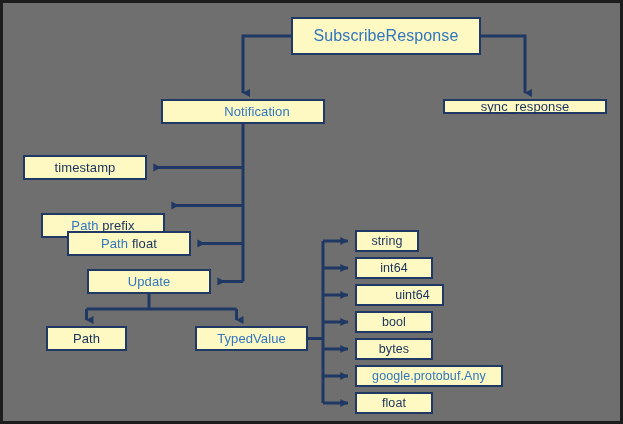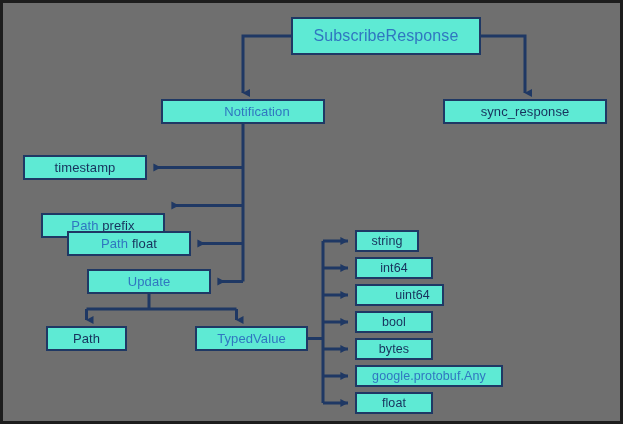--- a/index.html
+++ b/index.html
@@ -13,21 +13,21 @@
     box-sizing:border-box;
     border:3px solid #1d1d1d;
     overflow:hidden;
   }
 
   #svg-layer{position:absolute;left:0;top:0;width:623px;height:424px;}
 
   .node{
     position:absolute;
     box-sizing:border-box;
-    background:#5eead4;
+    background:#fef9c3;
     border:2px solid #1f3864;
     display:flex;
     align-items:center;
     justify-content:center;
     color:#17315c;
     font-size:13px;
     letter-spacing:.1px;
     white-space:nowrap;
     z-index:4;
   }
@@ -86,21 +86,21 @@
     </g>
   </svg>
 
   <div id="node-host">
       <div class="node n-root" style="left: 288px; top: 14px; width: 190px; height: 38px;">
         <span class="lbl blue">SubscribeResponse</span>
       </div>
       <div class="node" style="left: 158px; top: 96px; width: 164px; height: 25px; padding-left: 28px;">
         <span class="lbl blue">Notification</span>
       </div>
-      <div class="node" style="left: 440px; top: 96px; width: 164px; height: 25px;">
+      <div class="node" style="left: 440px; top: 96px; width: 164px; height: 15px;">
         <span class="lbl navy">sync_response</span>
       </div>
       <div class="node" style="left: 20px; top: 152px; width: 124px; height: 25px; justify-content: center;">
         <span class="lbl navy">timestamp</span>
       </div>
       <div class="node" style="left: 38px; top: 190px; width: 124px; height: 25px; margin-top: 20px;">
         <span class="lbl"><span class="blue">Path</span><span class="navy"> prefix</span></span>
       </div>
       <div class="node" style="left: 64px; top: 228px; width: 124px; height: 25px;">
         <span class="lbl"><span class="blue">Path</span><span class="navy"> float</span></span>

